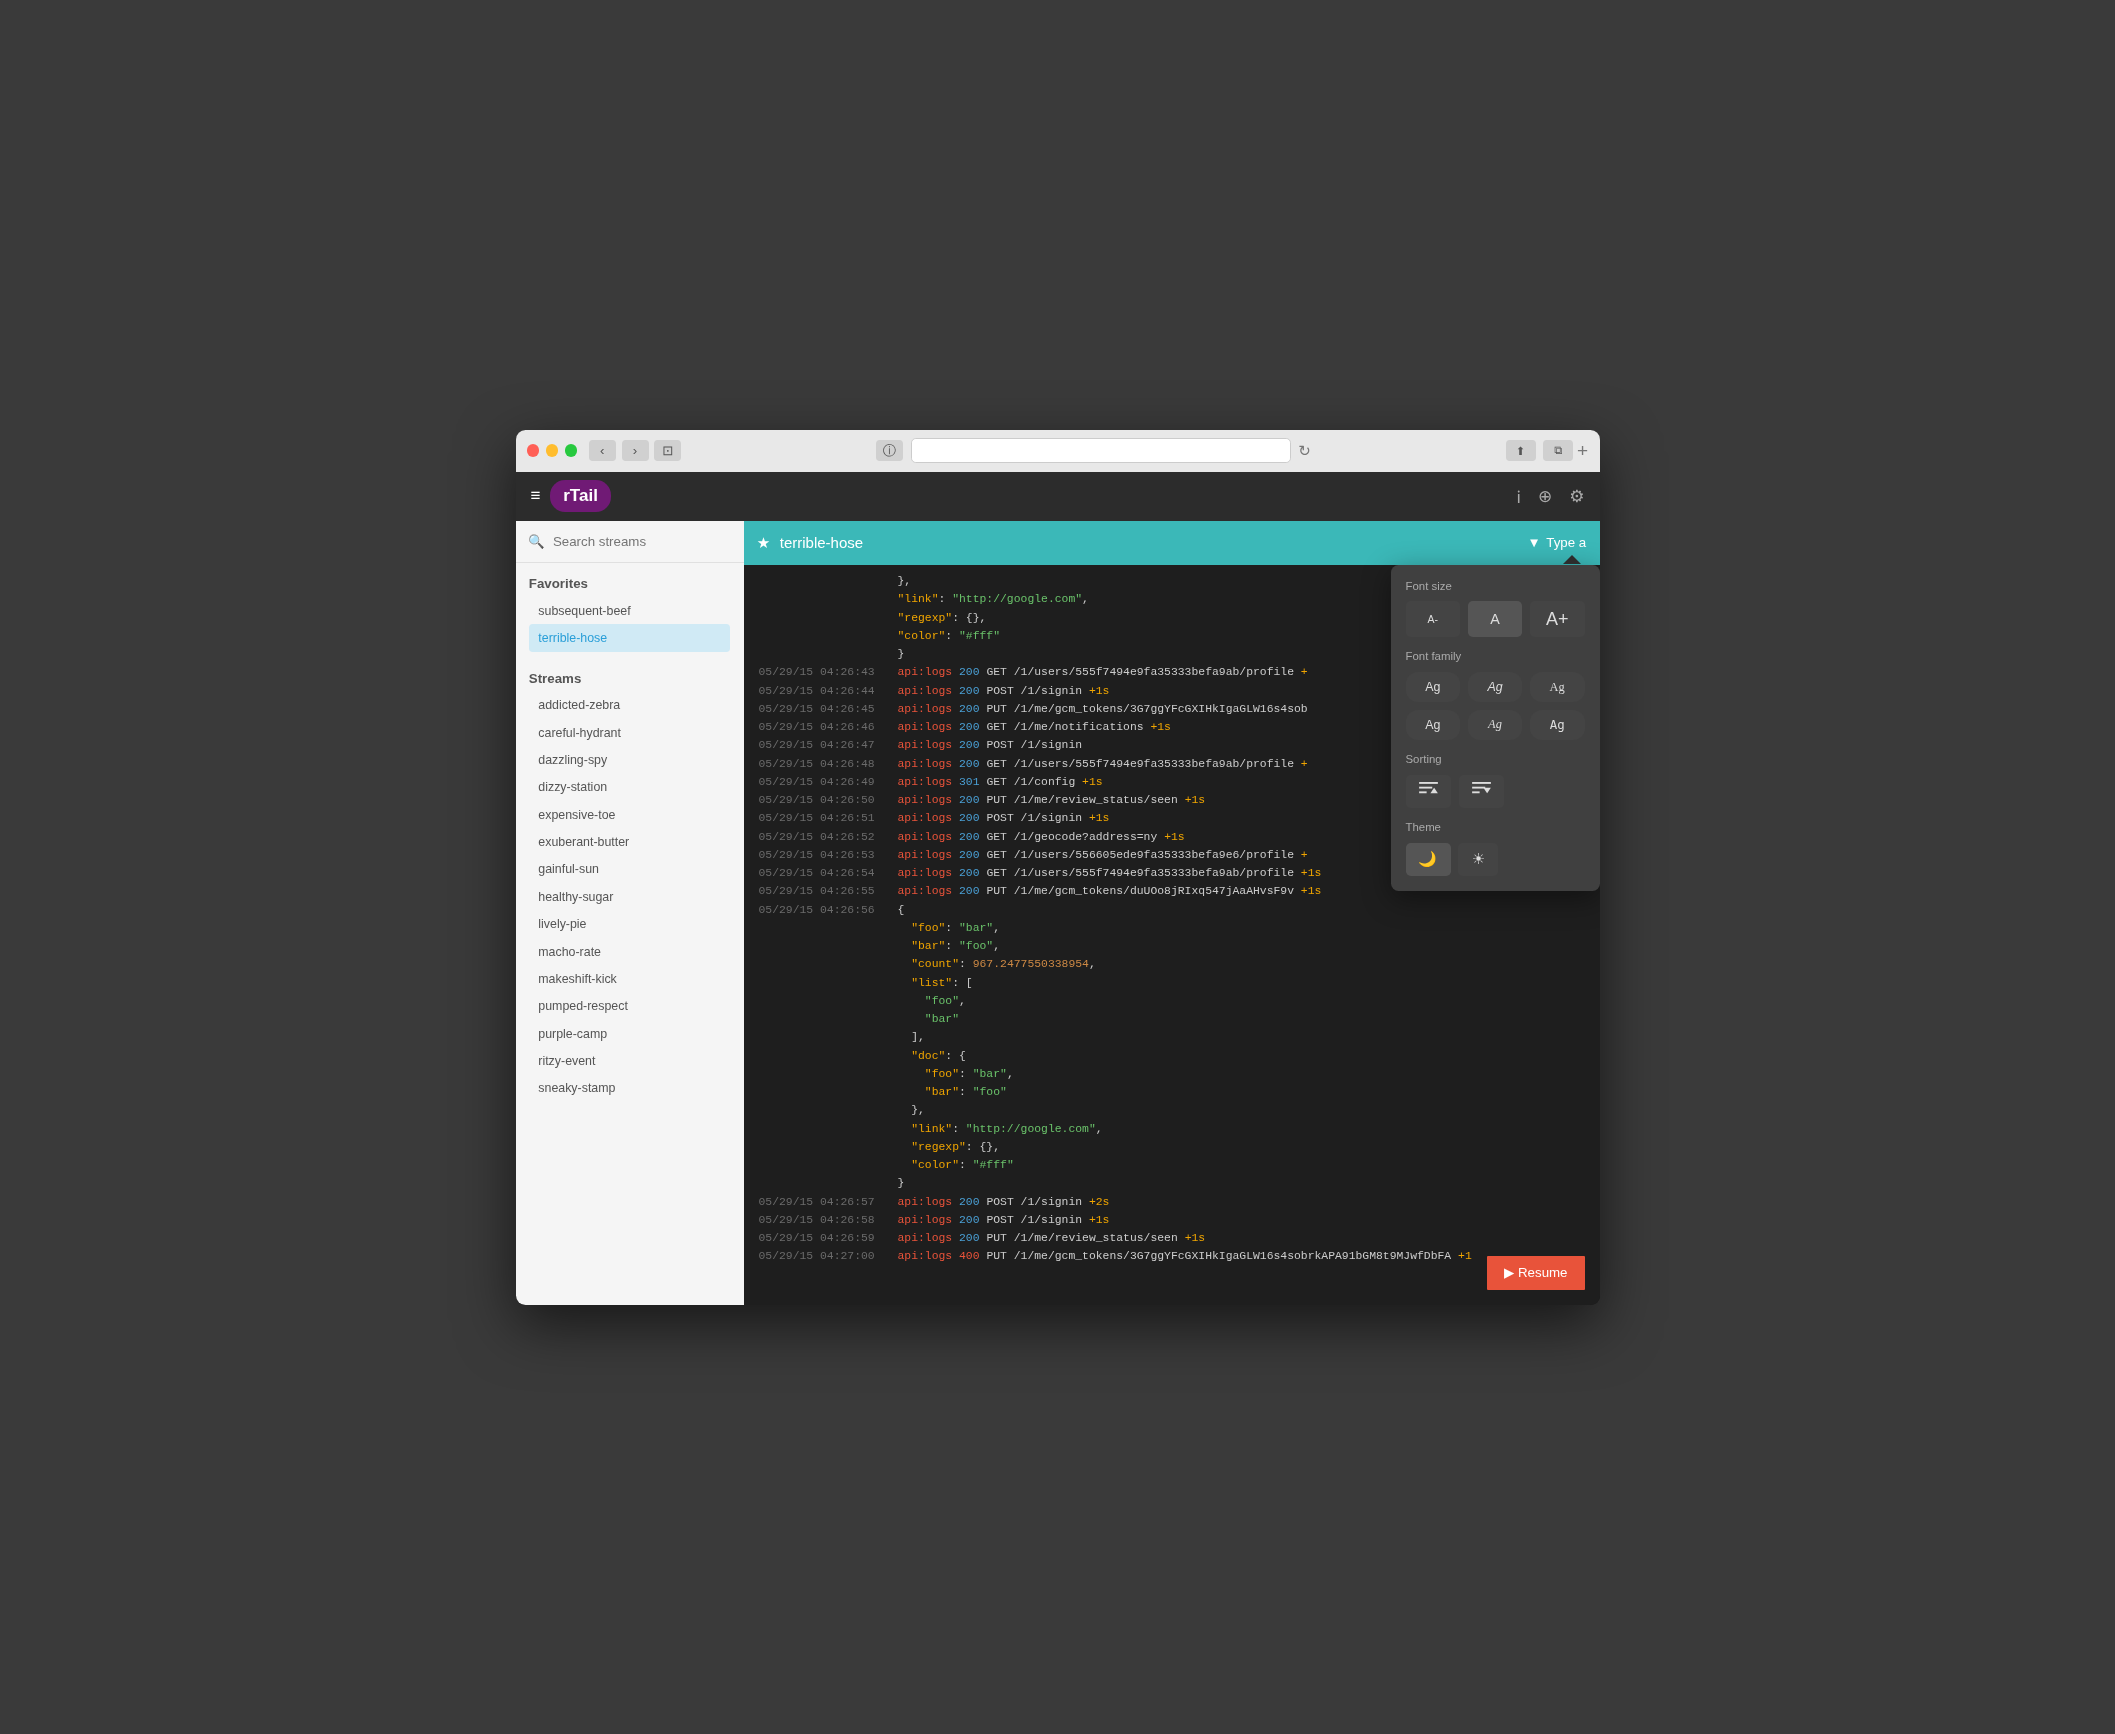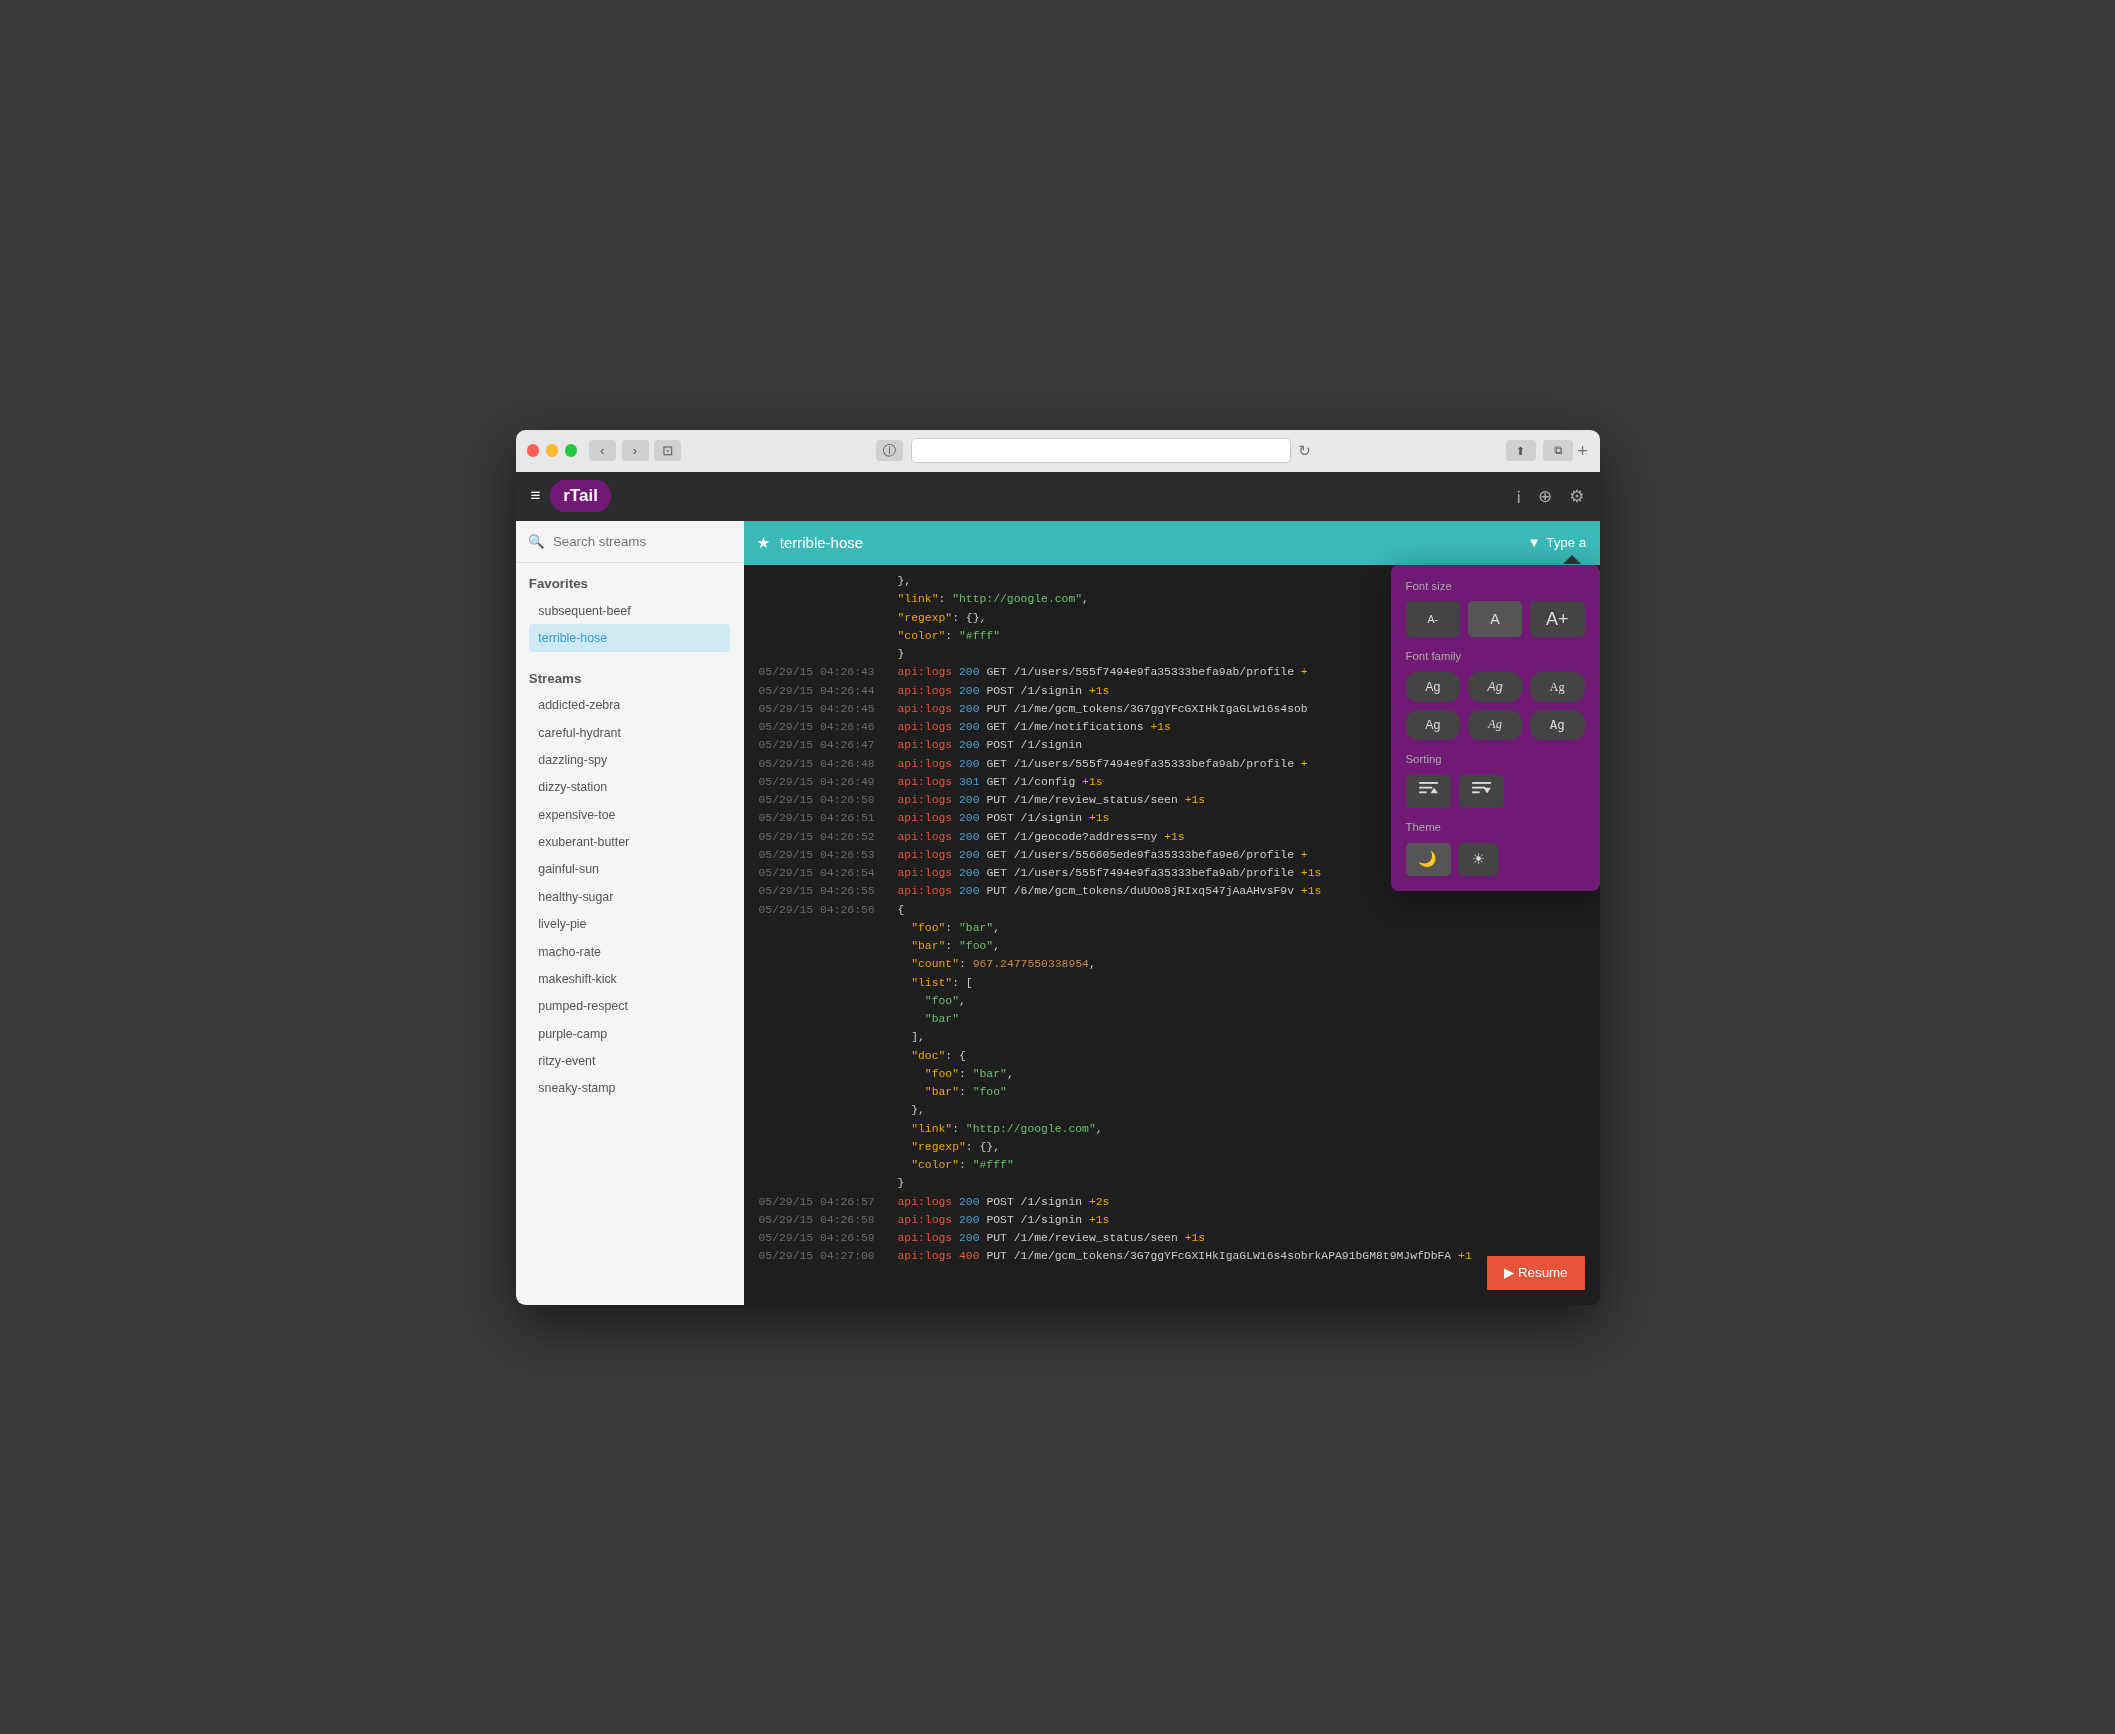--- a/index.html
+++ b/index.html
@@ -294,21 +294,21 @@
       display: flex;
       align-items: center;
       gap: 5.7px;
     }
     
     .popover {
       position: absolute;
       top: 44px;
       right: 0;
       width: 209px;
-      background: #701a75;
+      background: #404040;
       border-radius: 7.6px;
       padding: 15px;
       z-index: 100;
       box-shadow: 0 7.6px 28.5px rgba(0,0,0,0.4);
     }
     .popover::before {
       content: '';
       position: absolute;
       top: -9.5px;
       right: 19px;
@@ -575,21 +575,21 @@
           <div class="log-line">
             <span class="log-timestamp">05/29/15 04:26:53</span>
             <span class="log-body"><span class="log-tag">api:logs</span> <span class="log-200">200</span> <span class="log-method">GET /1/users/556605ede9fa35333befa9e6/profile</span> <span class="log-delta">+</span></span>
           </div>
           <div class="log-line">
             <span class="log-timestamp">05/29/15 04:26:54</span>
             <span class="log-body"><span class="log-tag">api:logs</span> <span class="log-200">200</span> <span class="log-method">GET /1/users/555f7494e9fa35333befa9ab/profile</span> <span class="log-delta">+1s</span></span>
           </div>
           <div class="log-line">
             <span class="log-timestamp">05/29/15 04:26:55</span>
-            <span class="log-body"><span class="log-tag">api:logs</span> <span class="log-200">200</span> <span class="log-method">PUT /6/me/gcm_tokens/duUOo8jRIxq547jAaAHvsF9v</span> <span class="log-delta">+1s</span></span>
+            <span class="log-body"><span class="log-tag">api:logs</span> <span class="log-200">200</span> <span class="log-method">PUT /1/me/gcm_tokens/duUOo8jRIxq547jAaAHvsF9v</span> <span class="log-delta">+1s</span></span>
           </div>
 
           <div class="log-line">
             <span class="log-timestamp">05/29/15 04:26:56</span>
             <span class="log-body log-brace">{</span>
           </div>
           <div class="log-line">
             <span class="log-empty-ts"></span>
             <span class="log-body">&nbsp;&nbsp;<span class="log-key">"foo"</span><span class="log-brace">: </span><span class="log-string">"bar"</span>,</span>
           </div>

